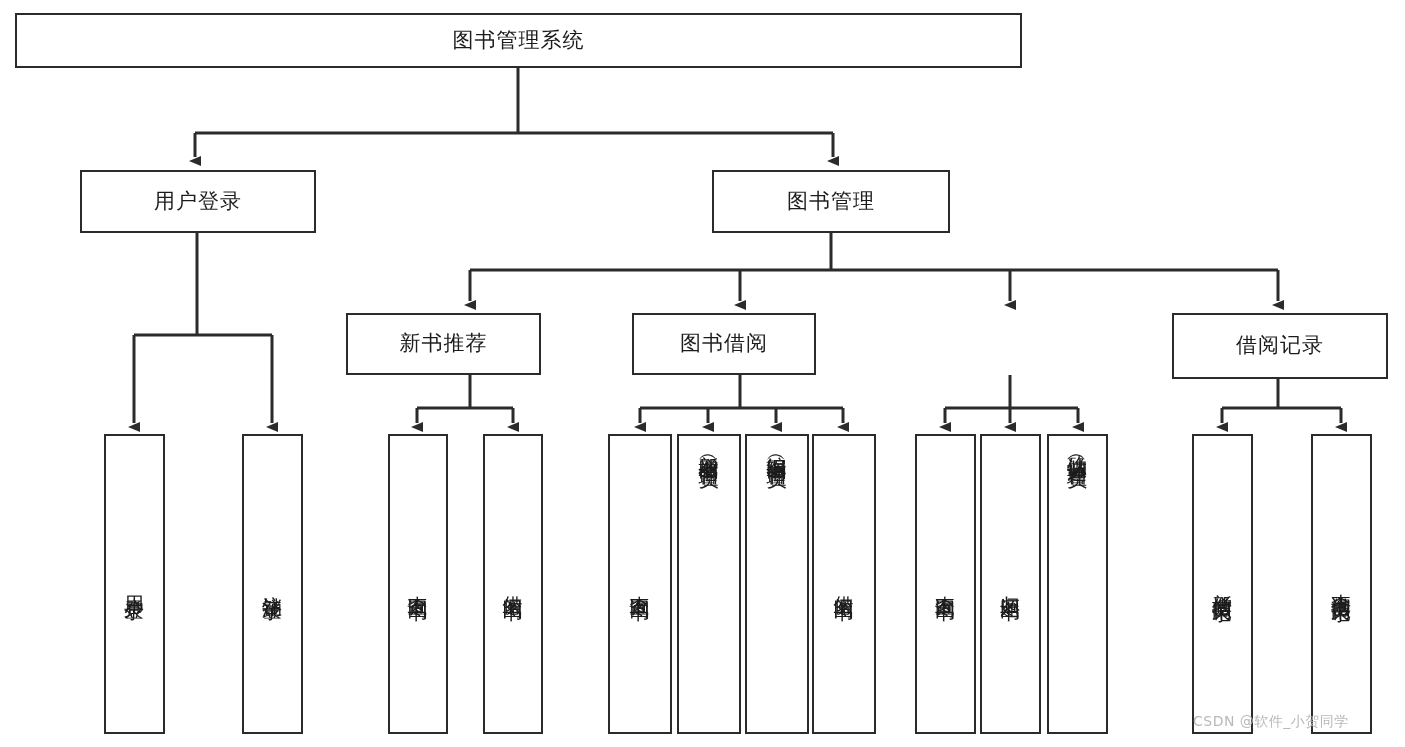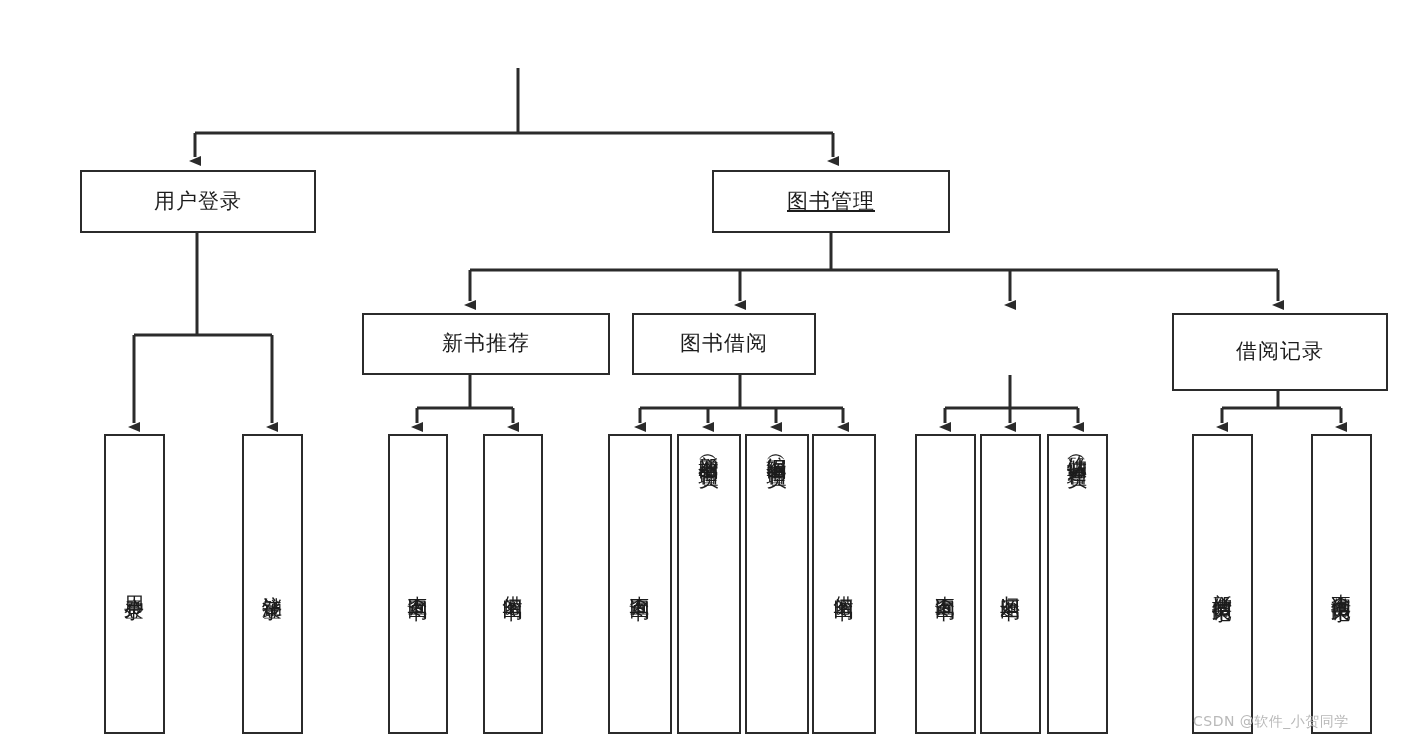--- a/index.html
+++ b/index.html
@@ -124,35 +124,38 @@
       <path d="M1010,408 L1010,423" marker-end="url(#arrow)"></path>
       <path d="M1078,408 L1078,423" marker-end="url(#arrow)"></path>
 
       <path d="M1278,375 L1278,408"></path>
       <path d="M1222,408 L1341,408"></path>
       <path d="M1222,408 L1222,423" marker-end="url(#arrow)"></path>
       <path d="M1341,408 L1341,423" marker-end="url(#arrow)"></path>
     </g>
   </svg>
 
+  <div class="node horizontal root" style="left:15px; top:13px; width:1007px; height:55px;">
+    <span>图书管理系统</span>
+  </div>
 
   <div class="node horizontal" style="left:80px; top:170px; width:236px; height:63px;">
     <span>用户登录</span>
   </div>
-  <div class="node horizontal" style="left:712px; top:170px; width:238px; height:63px;text-decoration:underline;">
+  <div class="node horizontal" style="left:712px; top:170px; width:238px; height:63px;">
     <span>图书管理</span>
   </div>
 
-  <div class="node horizontal" style="left:362px; top:313px; width:248px; height:62px;">
+  <div class="node horizontal" style="left:346px; top:313px; width:195px; height:62px;">
     <span>新书推荐</span>
   </div>
   <div class="node horizontal" style="left:632px; top:313px; width:184px; height:62px;text-align:center;">
     <span>图书借阅</span>
   </div>
-  <div class="node horizontal" style="left:1172px; top:313px; width:216px; height:78px;">
+  <div class="node horizontal" style="left:1172px; top:313px; width:216px; height:66px;">
     <span>借阅记录</span>
   </div>
 
   <div class="node vertical mid" style="left:104px; top:434px; width:61px; height:300px;">
     <span class="vtext centered">用户登录</span>
   </div>
   <div class="node vertical mid" style="left:242px; top:434px; width:61px; height:300px;">
     <span class="vtext centered">注销登录</span>
   </div>
 

